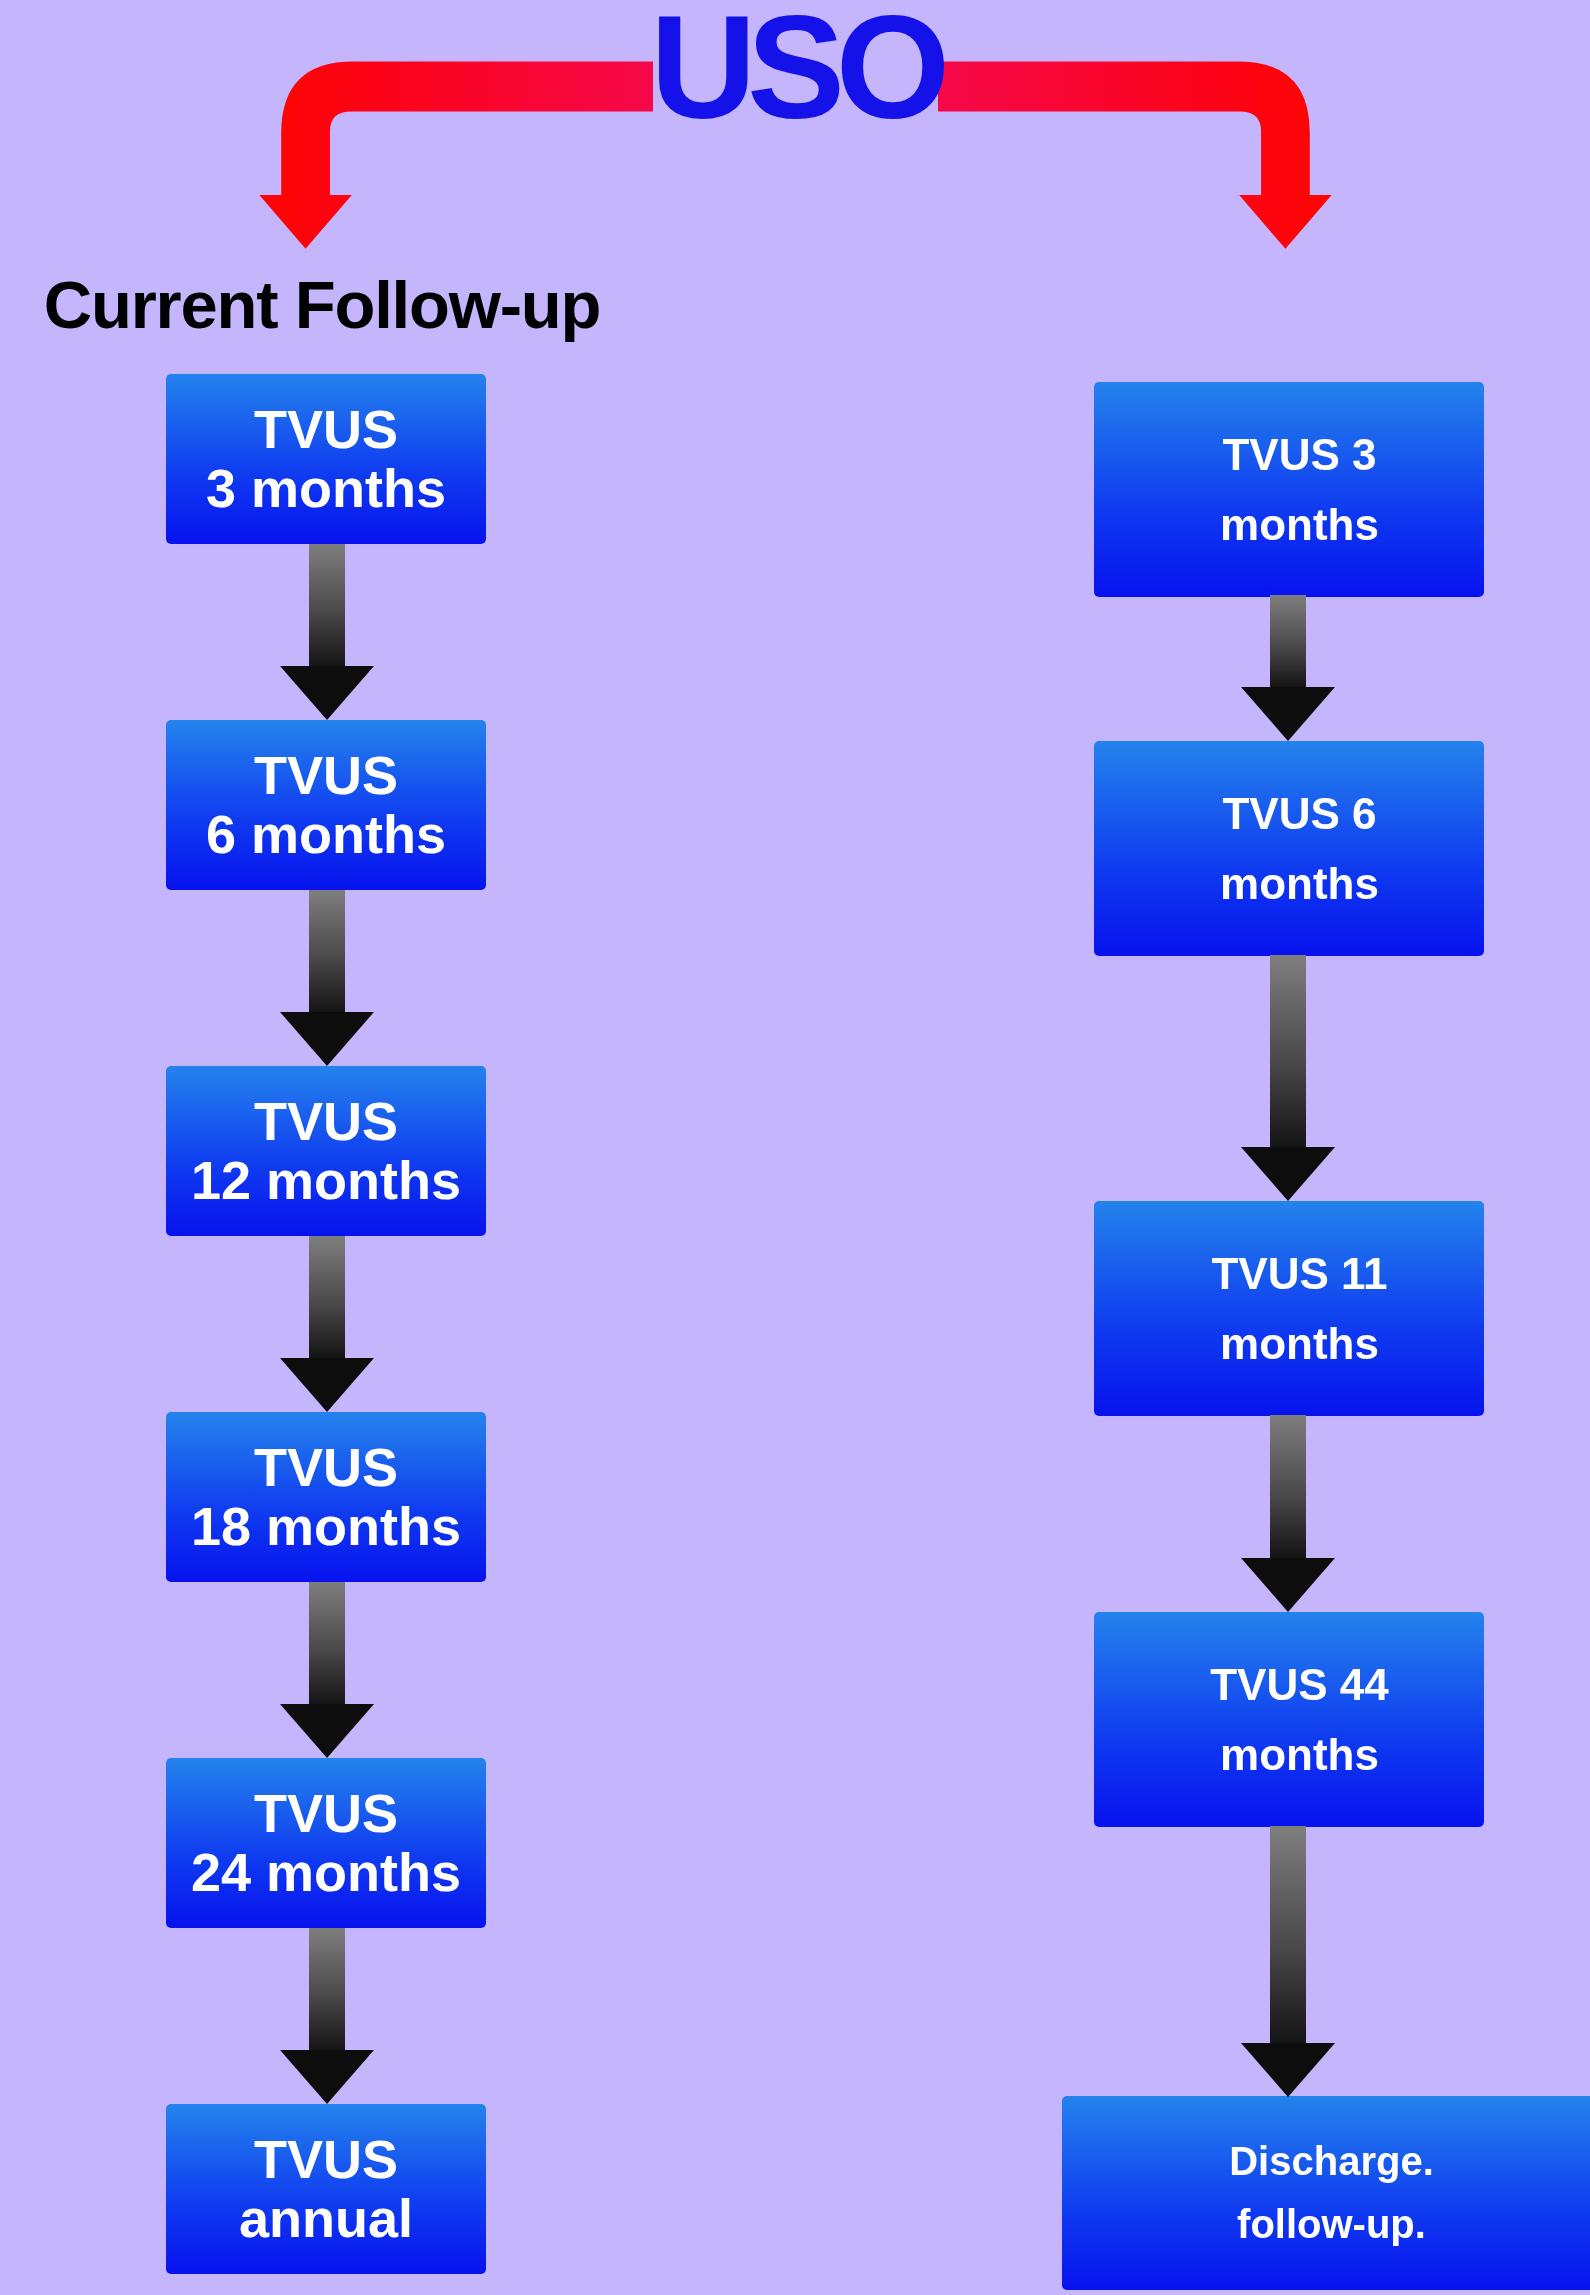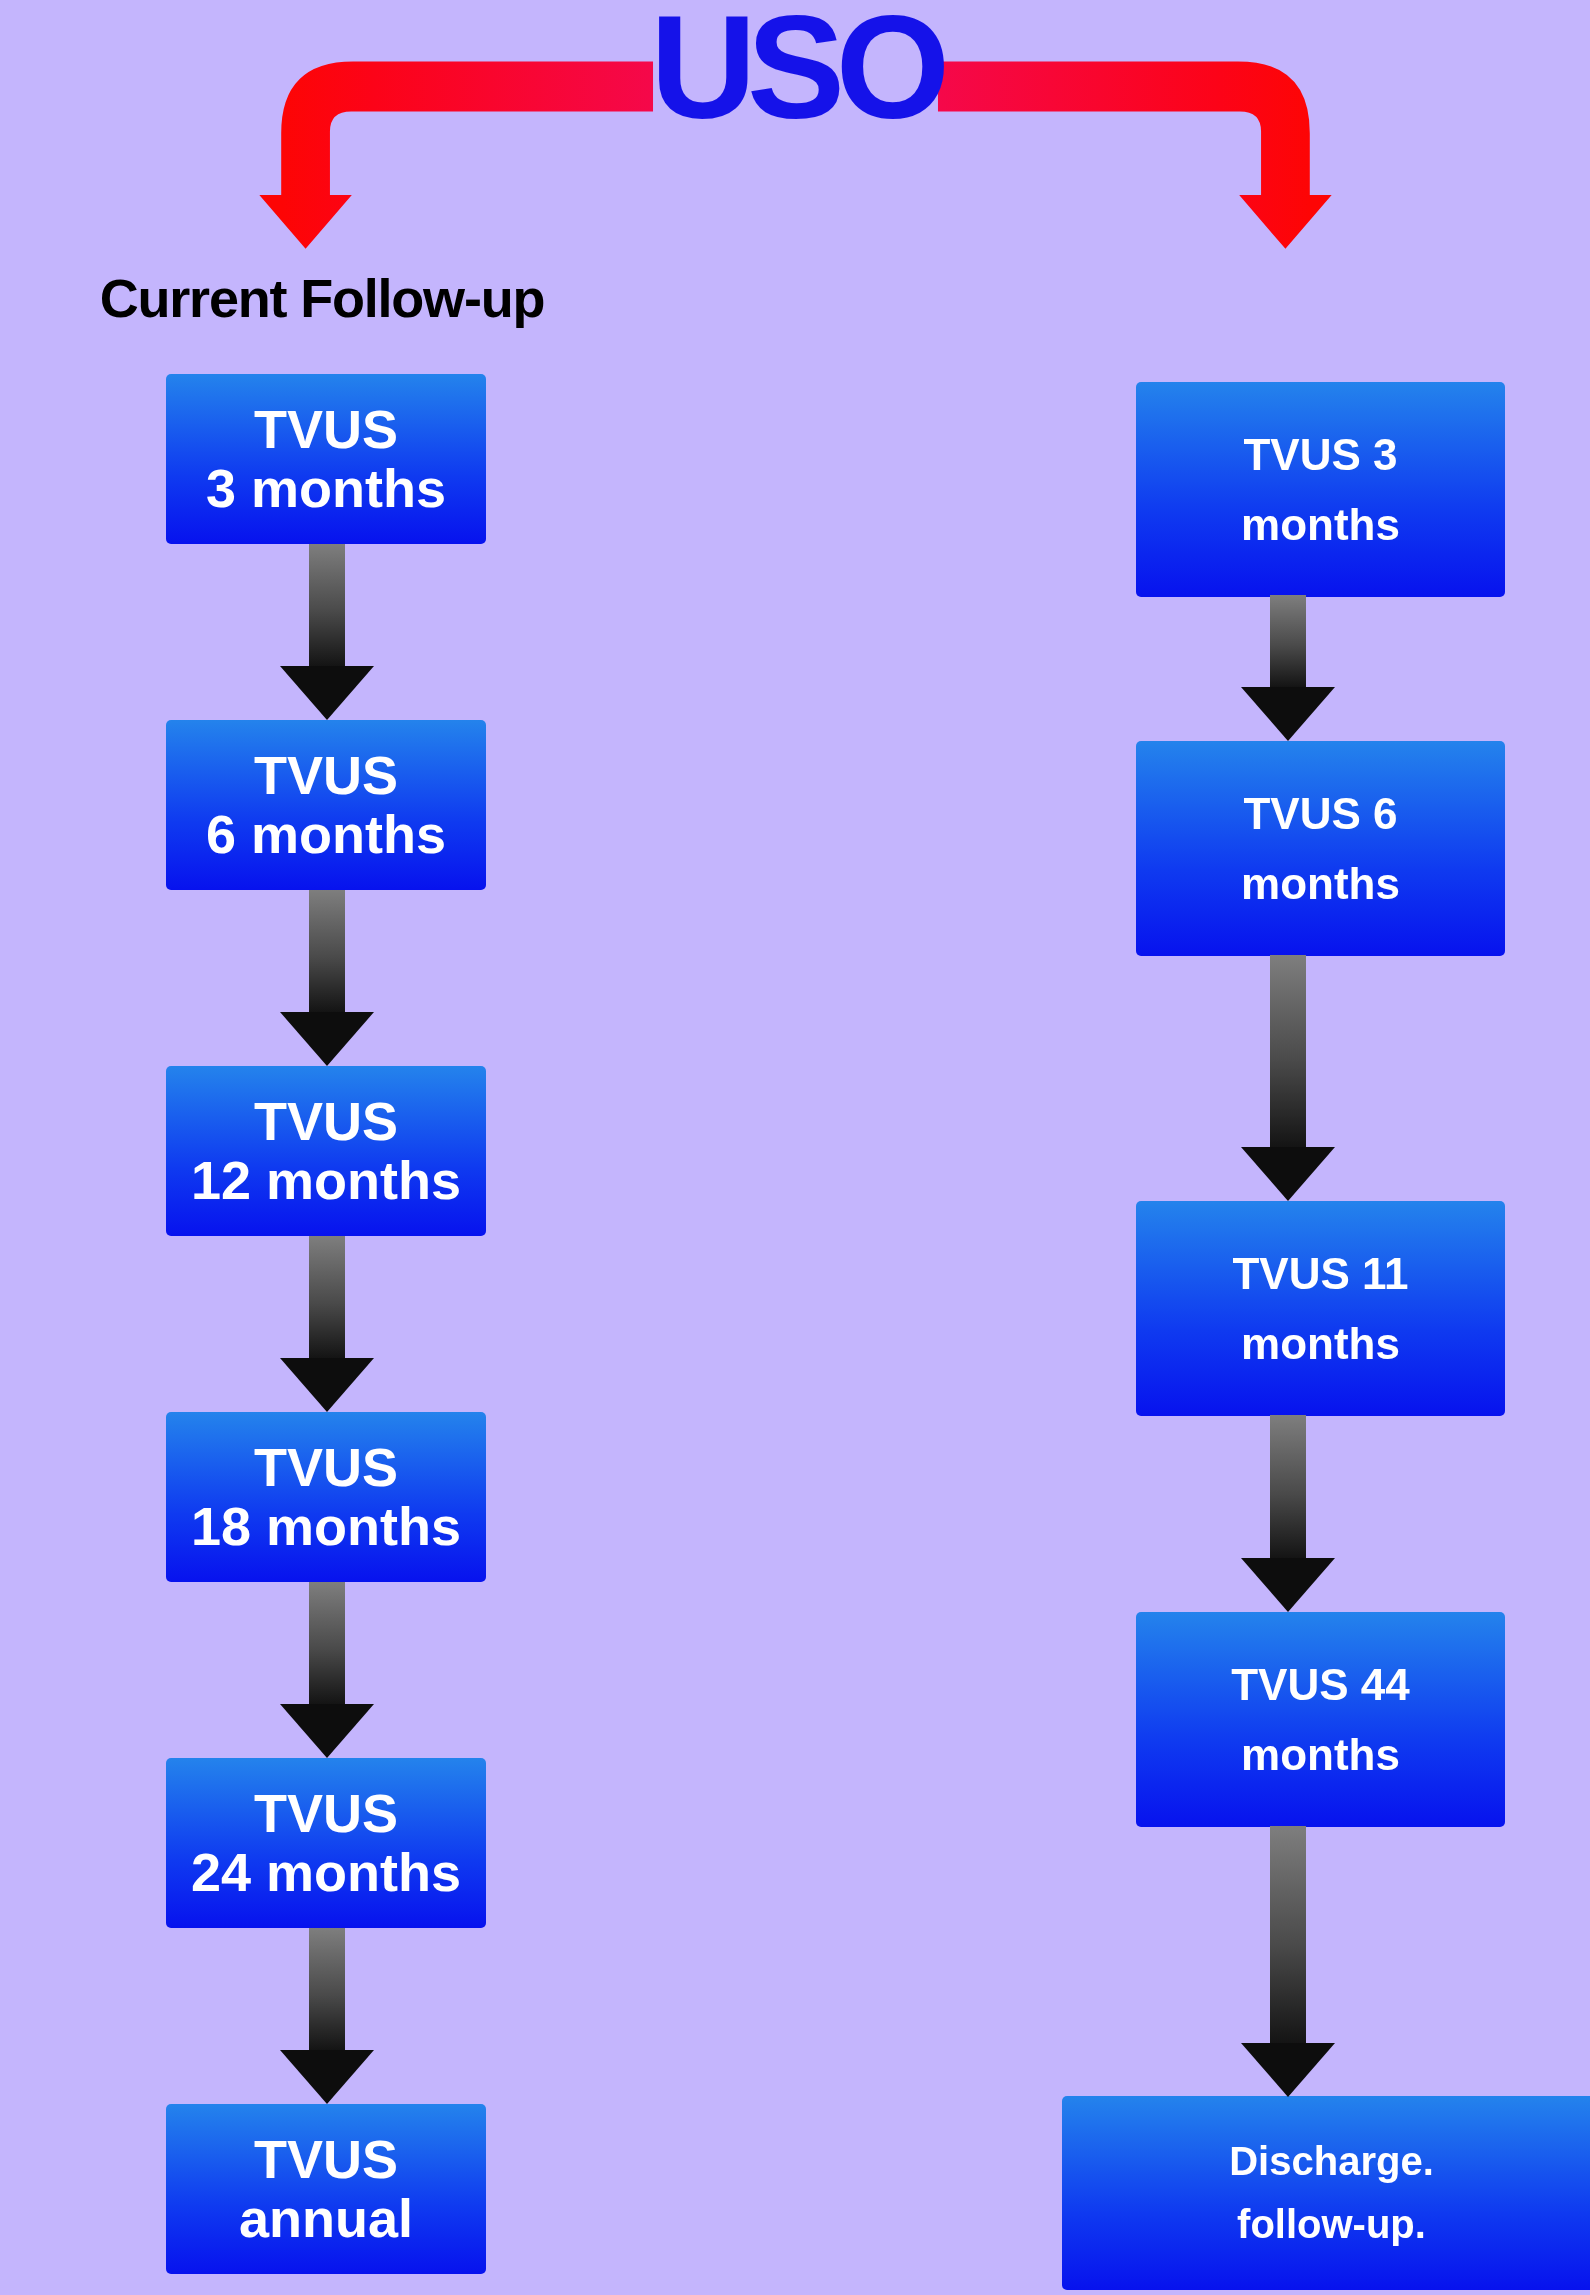--- a/index.html
+++ b/index.html
@@ -8,33 +8,33 @@
     font-family:Liberation Sans, sans-serif;overflow:hidden;
   }
   .branch-svg{position:absolute;top:0;left:0;}
   .uso-title{
     position:absolute;top:-6.2px;left:0;width:1591px;text-align:center;
     font-size:147px;font-weight:bold;letter-spacing:-9.4px;line-height:1;
     color:#1512e9;
   }
   .hdr{
     position:absolute;top:271px;transform:translateX(-50%);
-    font-size:54px;font-weight:bold;color:#000000;letter-spacing:-1.2px;
+    font-size:67px;font-weight:bold;color:#000000;letter-spacing:-1.2px;
     white-space:nowrap;line-height:1;
   }
   .hdr-left{left:322px;}
   .hdr-right{left:1256px;}
   .box{
     position:absolute;border-radius:5px;
     background:linear-gradient(180deg,#2483ec 0%,#0f3af0 60%,#0712ee 100%);
     color:#ffffff;font-weight:bold;text-align:center;
     display:flex;flex-direction:column;justify-content:center;align-items:center;
   }
   .lbox{left:166px;width:320px;height:170px;font-size:54px;line-height:59px;}
-  .rbox{left:1136px;width:369px;height:215px;font-size:44px;line-height:70px;}
+  .rbox{left:1094px;width:369px;height:215px;font-size:44px;line-height:70px;padding-left:21px;}
   .rbox-discharge{left:1062px;width:539px;height:194px;font-size:40px;line-height:63px;}
   .darrow{
     position:absolute;width:95px;
     display:flex;flex-direction:column;align-items:center;
   }
   .darrow .shaft{
     width:36px;flex:1 1 auto;
     background:linear-gradient(180deg,#7e7e7e 0%,#4a4a4a 55%,#141414 100%);
   }
   .darrow .head{

